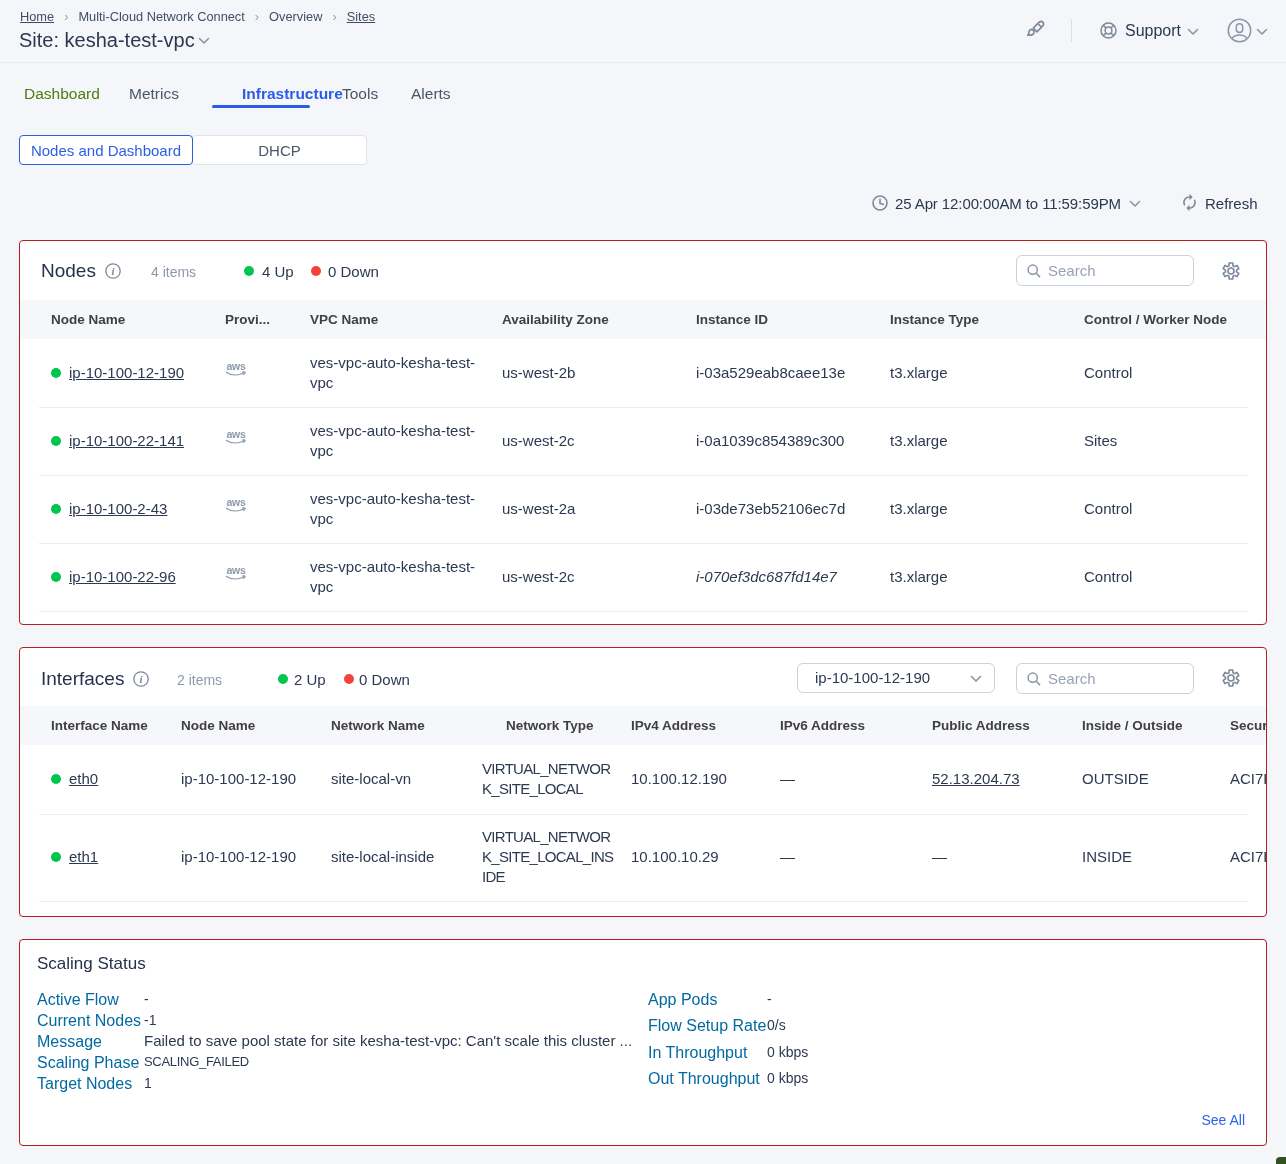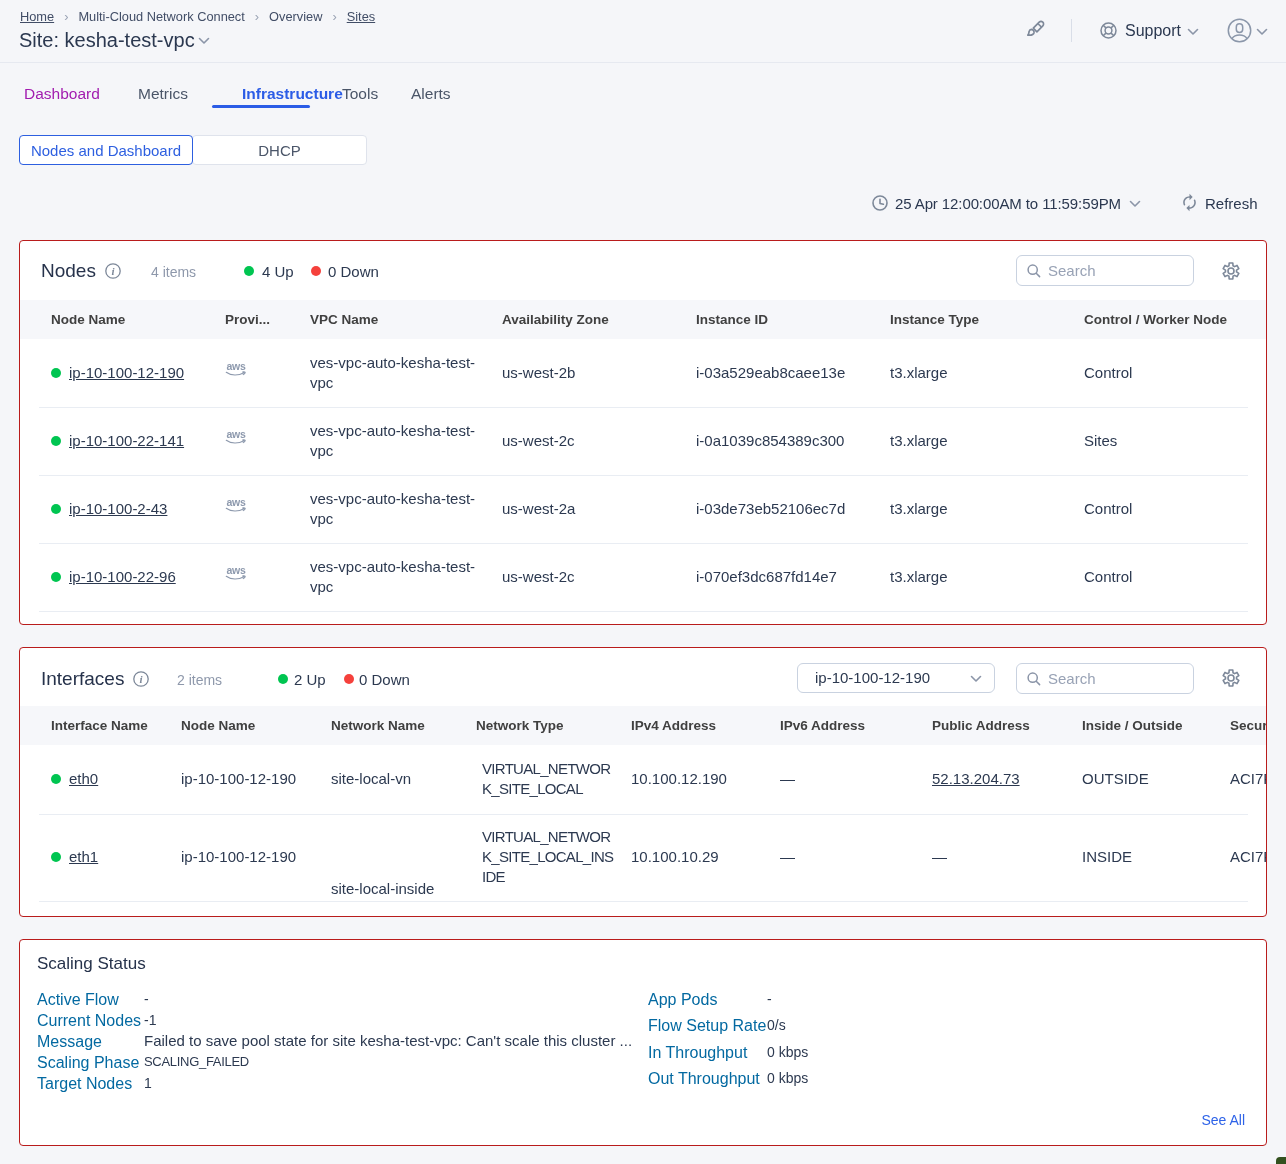--- a/index.html
+++ b/index.html
@@ -52,22 +52,22 @@
   <circle cx="12.5" cy="12.5" r="11.2" fill="none" stroke="#8b97aa" stroke-width="1.5"></circle>
   <rect x="9.3" y="5.8" width="6.4" height="8.6" rx="3.2" fill="none" stroke="#8b97aa" stroke-width="1.5"></rect>
   <path d="M4.9,20.7 c2,-2.9 4.6,-3.6 7.6,-3.6 c3,0 5.6,0.7 7.6,3.6" fill="none" stroke="#8b97aa" stroke-width="1.5"></path>
 </svg>
 <svg class="abs" style="left:1256px; top:28px;" width="12" height="8" viewBox="0 0 12 8">
     <polyline points="1.5,1.5 6,6 10.5,1.5" fill="none" stroke="#8b95a8" stroke-width="1.6" stroke-linecap="round" stroke-linejoin="round"></polyline>
   </svg>
 
 <div class="abs" style="left:0; top:62px; width:1286px; height:1px; background:#e6e9f0;"></div>
 
-<div class="abs" style="left:24px; top:85px; font-size:15.5px; color:#a21caf;">Dashboard</div>
-<div class="abs" style="left:138px; top:85px; font-size:15.5px; color:#4a5568;text-align:right;">Metrics</div>
+<div class="abs" style="left:24px; top:85px; font-size:15.5px; color:#4d7c0f;">Dashboard</div>
+<div class="abs" style="left:129px; top:85px; font-size:15.5px; color:#4a5568;text-align:right;">Metrics</div>
 <div class="abs" style="left:212px; top:85px; font-size:15.5px; font-weight:bold; color:#2b5ce6;margin-left:30px;">Infrastructure</div>
 <div class="abs" style="left:212px; top:105px; width:98px; height:3px; background:#2b5ce6; border-radius:2px;"></div>
 <div class="abs" style="left:342px; top:85px; font-size:15.5px; color:#4a5568;">Tools</div>
 <div class="abs" style="left:411px; top:85px; font-size:15.5px; color:#4a5568;">Alerts</div>
 
 <div class="abs" style="left:19px; top:135px; width:174px; height:30px; background:#fff; border:1px solid #2d5fe0; border-radius:4px; z-index:2; display:flex; align-items:center; justify-content:center; font-size:15px; color:#2d5fe0;">Nodes and Dashboard</div>
 <div class="abs" style="left:192px; top:135px; width:175px; height:30px; background:#fff; border:1px solid #dfe3ec; border-radius:4px; display:flex; align-items:center; justify-content:center; font-size:15px; color:#4b5669;">DHCP</div>
 
 <svg class="abs" style="left:872px; top:195px;" width="16" height="16" viewBox="0 0 16 16">
   <circle cx="8" cy="8" r="7" fill="none" stroke="#7d8899" stroke-width="1.6"></circle>
@@ -149,21 +149,21 @@
   <div class="td" style="left:1064px; top:258px; line-height:20px;">Control</div>
   <div class="sep" style="top:302px;"></div>
   <div class="dot abs" style="left:31px; top:331px; background:#00c551;"></div>
   <div class="td lnk" style="left:49px; top:326px; line-height:20px;">ip-10-100-22-96</div>
   <div class="abs" style="left:205px; top:324px; width:22px; text-align:center; font-size:10.5px; font-weight:bold; letter-spacing:-0.3px; color:#8d99ad; line-height:11px;">aws</div>
   <svg class="abs" style="left:205px; top:325px;" width="22" height="16" viewBox="0 0 22 16">
       <path d="M1.3,10.3 C6,13.9 13.8,13.7 18.8,10.7 M17.9,9.9 c1.6,-0.2 2.4,0.1 2.25,0.85 c-0.15,0.75 -1,1.4 -1.9,1.8" fill="none" stroke="#8d99ad" stroke-width="1.2" stroke-linecap="round"></path>
     </svg>
   <div class="td" style="left:290px; top:316px; line-height:20px;">ves-vpc-auto-kesha-test-<br>vpc</div>
   <div class="td" style="left:482px; top:326px; line-height:20px;">us-west-2c</div>
-  <div class="td" style="left:676px; top:326px; line-height:20px;">i-070ef3dc687fd14e7</div>
+  <div class="td" style="left:676px; top:326px; line-height:20px;font-style:italic;">i-070ef3dc687fd14e7</div>
   <div class="td" style="left:870px; top:326px; line-height:20px;">t3.xlarge</div>
   <div class="td" style="left:1064px; top:326px; line-height:20px;">Control</div>
   <div class="sep" style="top:370px;"></div>
 </div>
 
 <div class="card" style="top:647px; height:270px;">
   <div class="abs" style="left:21px; top:20px; font-size:19px; color:#26324b;">Interfaces</div>
   <svg class="abs" style="left:113px; top:23px;" width="16" height="16" viewBox="0 0 16 16">
     <circle cx="8" cy="8" r="7.2" fill="none" stroke="#7d8899" stroke-width="1.3"></circle>
     <text x="8" y="12" font-family="Liberation Serif, serif" font-style="italic" font-weight="bold" font-size="11" fill="#7d8899" text-anchor="middle">i</text>
@@ -187,41 +187,41 @@
     <div class="ph">Search</div>
   </div>
   <svg class="abs" style="left:1202px; top:21px;" width="18" height="18" viewBox="0 0 18 18">
     <path d="M11.01,3.77 L10.84,1.01 L7.16,1.01 L6.99,3.77 L5.48,4.65 L3.00,3.41 L1.16,6.60 L3.47,8.12 L3.47,9.88 L1.16,11.40 L3.00,14.59 L5.48,13.35 L6.99,14.23 L7.16,16.99 L10.84,16.99 L11.01,14.23 L12.52,13.35 L15.00,14.59 L16.84,11.40 L14.53,9.88 L14.53,8.12 L16.84,6.60 L15.00,3.41 L12.52,4.65 Z" fill="none" stroke="#7d8899" stroke-width="1.6" stroke-linejoin="round"></path>
     <circle cx="9" cy="9" r="3" fill="none" stroke="#7d8899" stroke-width="1.6"></circle>
   </svg>
   <div class="hdrbg" style="top:58px; height:39px;"></div>
   <div class="th" style="left:31px; top:70px;">Interface Name</div>
   <div class="th" style="left:161px; top:70px;">Node Name</div>
   <div class="th" style="left:311px; top:70px;">Network Name</div>
-  <div class="th" style="left:456px; top:70px;">Network Type</div>
+  <div class="th" style="left:486px; top:70px;">Network Type</div>
   <div class="th" style="left:611px; top:70px;">IPv4 Address</div>
   <div class="th" style="left:760px; top:70px;">IPv6 Address</div>
   <div class="th" style="left:912px; top:70px;">Public Address</div>
   <div class="th" style="left:1062px; top:70px;">Inside / Outside</div>
   <div class="th" style="left:1210px; top:70px;">Security</div>
   <div class="dot abs" style="left:31px; top:126px; background:#00c551;"></div>
   <div class="td lnk" style="left:49px; top:121px; line-height:20px;">eth0</div>
   <div class="td" style="left:161px; top:121px; line-height:20px;">ip-10-100-12-190</div>
   <div class="td" style="left:311px; top:121px; line-height:20px;">site-local-vn</div>
   <div class="td" style="left:462px; top:111px; line-height:20px; letter-spacing:-0.7px;">VIRTUAL_NETWOR<br>K_SITE_LOCAL</div>
   <div class="td" style="left:611px; top:121px; line-height:20px;">10.100.12.190</div>
   <div class="td" style="left:760px; top:121px; line-height:20px;">—</div>
   <div class="td" style="left:912px; top:121px; line-height:20px;text-decoration:underline;">52.13.204.73</div>
   <div class="td" style="left:1062px; top:121px; line-height:20px;">OUTSIDE</div>
   <div class="td" style="left:1210px; top:121px; line-height:20px;">ACI7RB</div>
   <div class="sep" style="top:166px;"></div>
   <div class="dot abs" style="left:31px; top:204px; background:#00c551;"></div>
   <div class="td lnk" style="left:49px; top:199px; line-height:20px;">eth1</div>
   <div class="td" style="left:161px; top:199px; line-height:20px;">ip-10-100-12-190</div>
-  <div class="td" style="left:311px; top:199px; line-height:20px;margin-top:32px;">site-local-inside</div>
+  <div class="td" style="left:311px; top:199px; line-height:20px;">site-local-inside</div>
   <div class="td" style="left:462px; top:179px; line-height:20px; letter-spacing:-0.7px;">VIRTUAL_NETWOR<br>K_SITE_LOCAL_INS<br>IDE</div>
   <div class="td" style="left:611px; top:199px; line-height:20px;">10.100.10.29</div>
   <div class="td" style="left:760px; top:199px; line-height:20px;">—</div>
   <div class="td" style="left:912px; top:199px; line-height:20px;">—</div>
   <div class="td" style="left:1062px; top:199px; line-height:20px;">INSIDE</div>
   <div class="td" style="left:1210px; top:199px; line-height:20px;">ACI7RB</div>
   <div class="sep" style="top:253px;"></div>
 </div>
 
 <div class="card" style="top:939px; height:207px;">

